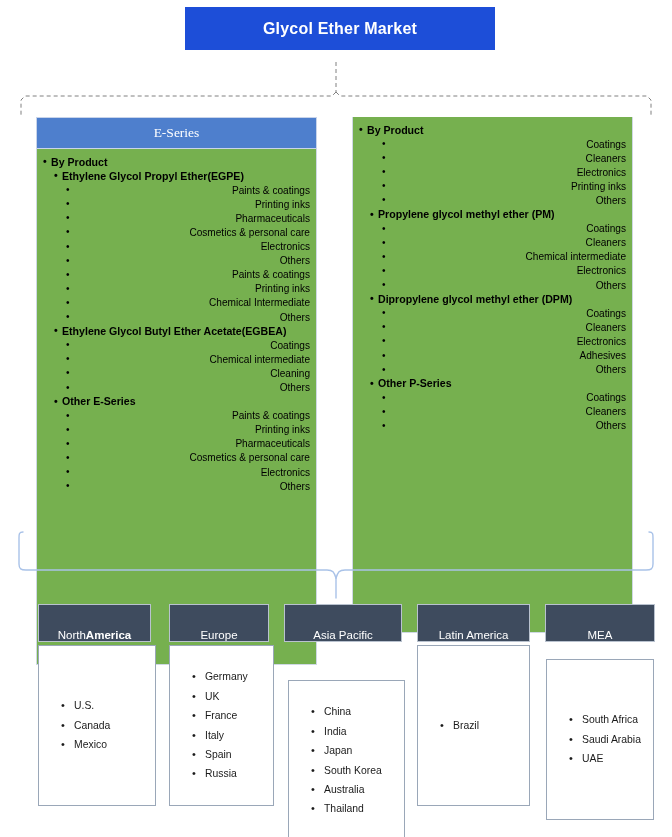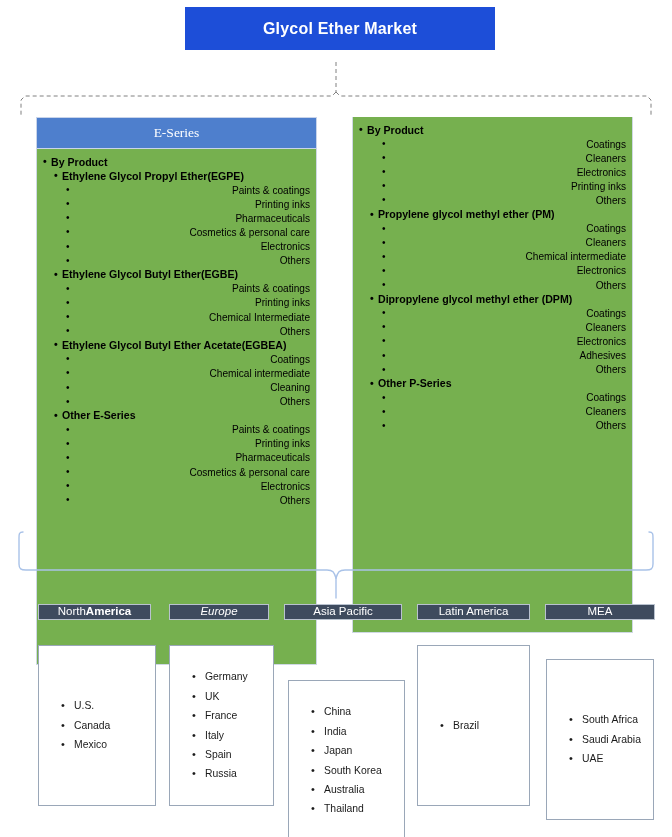--- a/index.html
+++ b/index.html
@@ -107,27 +107,27 @@
   .lvl2 > li > .txt {
     font-size: 10.1px;
     font-weight: normal;
     display: block;
     padding: 0.5px 0;
   }
 
   
   .region-header {
     position: absolute;
-    height: 16px;
+    height: 38px;
     background: #3E4B5E;
     border: 1px solid #b9c2cf;
     color: #ffffff;
     font-size: 11.5px;
     display: flex;
-    align-items: flex-start;
+    align-items: flex-end;
     justify-content: center;
     box-sizing: border-box;
     white-space: nowrap;
   }
   .region-header b { font-weight: bold; }
 
   
   .region-card {
     position: absolute;
     background: #ffffff;
@@ -196,21 +196,20 @@
                 </li>
               <li>
                   <span class="txt">Electronics</span>
                 </li>
               <li>
                   <span class="txt">Others</span>
                 </li>
             </ul>
           </li>
           <li>
-            <span class="txt">Ethylene Glycol Butyl Ether(EGBE)</span>
             <ul class="lvl lvl2">
               <li>
                   <span class="txt">Paints &amp; coatings</span>
                 </li>
               <li>
                   <span class="txt">Printing inks</span>
                 </li>
               <li>
                   <span class="txt">Chemical Intermediate</span>
                 </li>
@@ -353,21 +352,21 @@
 <svg class="connector" id="connector-bottom" viewBox="0 0 672 72" xmlns="http://www.w3.org/2000/svg">
   <path d="M 23 4 C 19 4 19 6 19 10 L 19 36 C 19 41 21 42 26 42 L 327 42 C 333 42 334 44 336 50" fill="none" stroke="#A9C2E8" stroke-width="1.4" stroke-linecap="round"></path>
   <path d="M 649 4 C 653 4 653 6 653 10 L 653 36 C 653 41 651 42 646 42 L 345 42 C 339 42 338 44 336 50" fill="none" stroke="#A9C2E8" stroke-width="1.4" stroke-linecap="round"></path>
   <path d="M 336 50 L 336 70" fill="none" stroke="#A9C2E8" stroke-width="1.4" stroke-linecap="round"></path>
 </svg>
 
 <div class="region-header" style="left:38px; top:604px; width:113px;">
   <span>North </span>
     <b>America</b>
 </div>
-<div class="region-header" style="left:169px; top:604px; width:100px;font-style:italic;">
+<div class="region-header" style="left:169px; top:604px; width:100px;">
   <span>Europe</span>
 </div>
 <div class="region-header" style="left:284px; top:604px; width:118px;">
   <span>Asia Pacific</span>
 </div>
 <div class="region-header" style="left:417px; top:604px; width:113px;">
   <span>Latin America</span>
 </div>
 <div class="region-header" style="left:545px; top:604px; width:110px;">
   <span>MEA</span>

